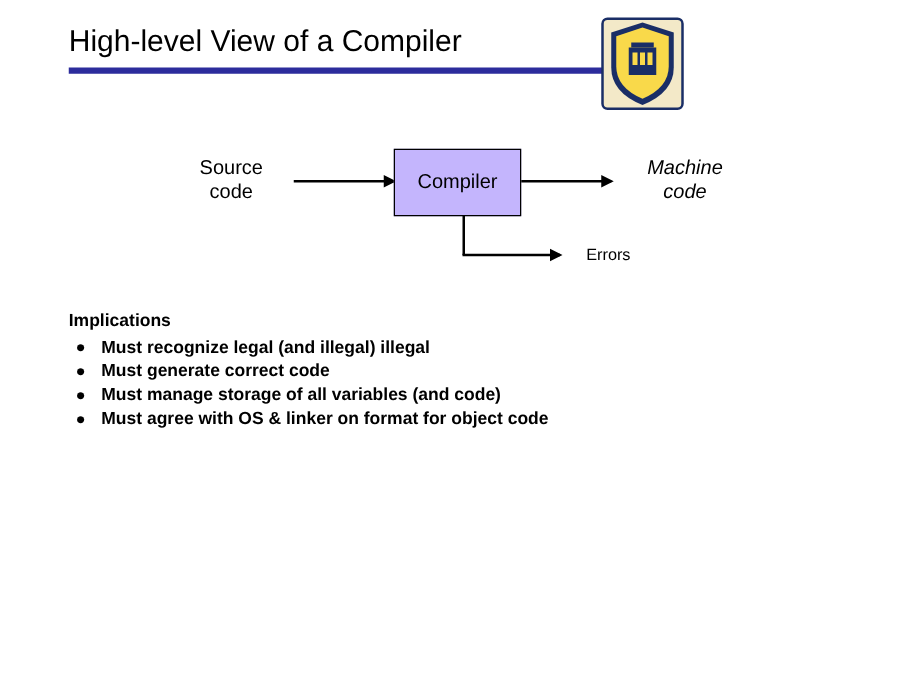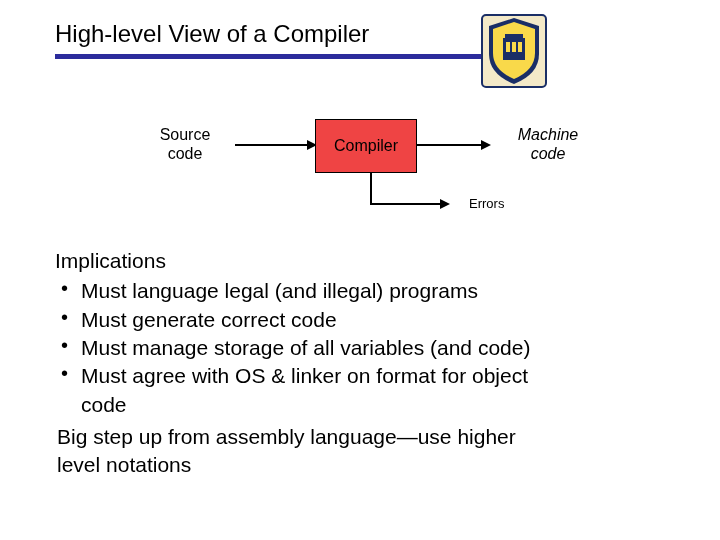--- a/index.html
+++ b/index.html
@@ -66,21 +66,21 @@
     position: absolute;
     left: 260px;
     top: 0;
     width: 100px;
     height: 52px;
     border: 1.5px solid #000;
     display: flex;
     align-items: center;
     justify-content: center;
     font-size: 16px;
-    background: #ef4444;
+    background: #c4b5fd;
   }
   .arrow-line {
     position: absolute;
     background: #000;
     height: 1.5px;
   }
   .arrow-head-r {
     position: absolute;
     width: 0; height: 0;
     border-top: 5px solid transparent;
@@ -91,22 +91,23 @@
     position: absolute;
     background: #000;
     width: 1.5px;
   }
   .err-label {
     position: absolute;
     font-size: 13px;
   }
   .body {
     margin-top: 18px;
-    font-size: 21px;
+    font-size: 14px;
     line-height: 1.35;
+    font-weight: bold;
   }
   .impl-head {
     margin-bottom: 2px;
   }
   ul.bullets {
     list-style: none;
     padding: 0;
     margin: 0 0 4px 0;
   }
   ul.bullets li {
@@ -170,21 +171,20 @@
 
     <div class="err-line-v" style="left:315px; top:53px; height:32px;"></div>
     <div class="arrow-line" style="left:315px; top:84px; width:78px;"></div>
     <div class="arrow-head-r" style="left:385px; top:79.5px;"></div>
     <div class="err-label" style="left:414px; top:77px;">Errors</div>
   </div>
 
   <div class="body">
     <div class="impl-head">Implications</div>
     <ul class="bullets">
-      <li><span>Must language legal (and illegal) programs</span></li>
+      <li><span>Must recognize legal (and illegal) illegal</span></li>
       <li><span>Must generate correct code</span></li>
       <li><span>Must manage storage of all variables (and code)</span></li>
       <li><span>Must agree with OS &amp; linker on format for object code</span></li>
     </ul>
-    <div class="closing">Big step up from assembly language—use higher level notations</div>
   </div>
 
 </div>
 
 </body></html>

